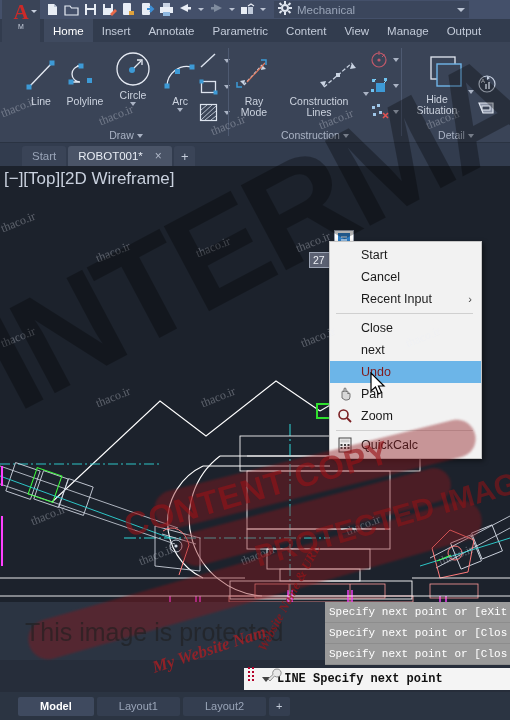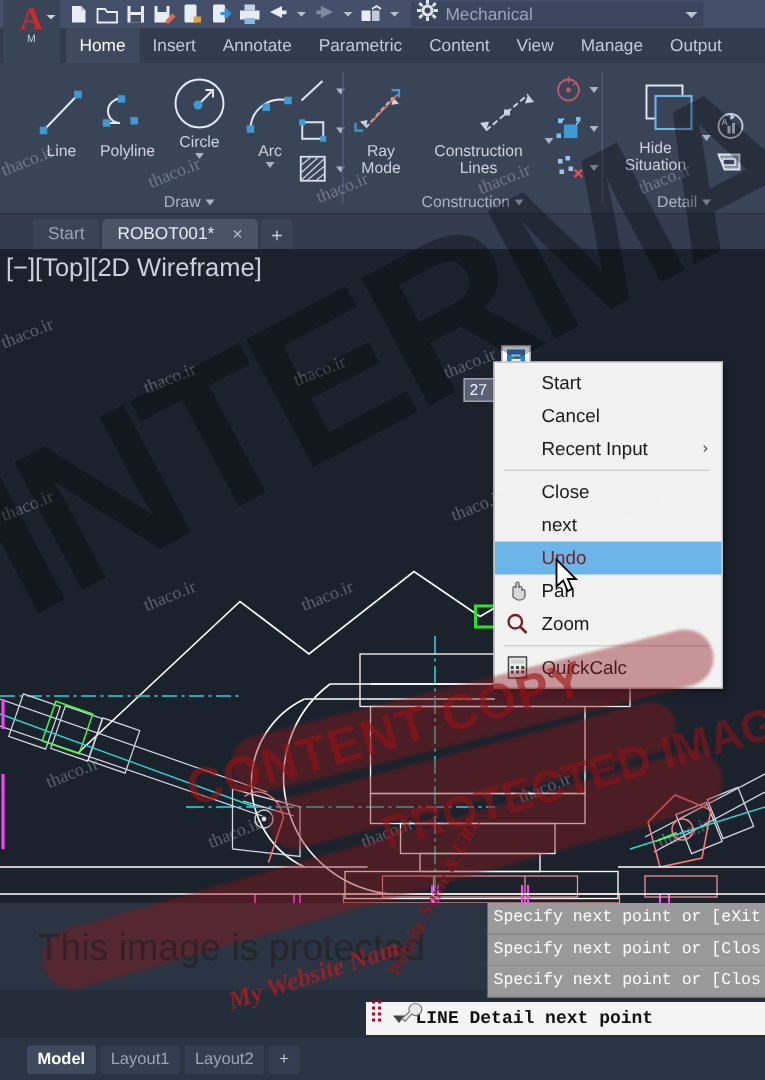--- a/index.html
+++ b/index.html
@@ -187,21 +187,21 @@
     position: absolute; left: 246px; top: 666px; z-index: 14;
     display: flex; align-items: center; gap: 6px;
   }
 
   
   .statusbar {
     position: absolute; left: 0; top: 692px; width: 510px; height: 28px;
     background: #2b3442; display: flex; align-items: center;
   }
   .ltab {
-    height: 19px; display: flex; align-items: center; padding: 0 7px;
+    height: 19px; display: flex; align-items: center; padding: 0 22px;
     font-size: 11px; color: #9aa5b8; background: #343e50;
     border-radius: 2px; margin-right: 3px; cursor: default;
   }
   .ltab.active { background: #3f4a5f; color: #ffffff; font-weight: bold; }
   .ltab.plus { padding: 0 7px; color: #c4ccda; }
 
   
   .wm-tile {
     position: absolute; left: 0; top: 0; width: 510px; height: 720px;
     pointer-events: none; z-index: 40;
@@ -782,21 +782,21 @@
   <div class="cmdbar-bg"></div>
 
   <div class="cmdhist">
     <div class="cmdline-row">Specify next point or [eXit</div>
     <div class="cmdline-row">Specify next point or [Clos</div>
     <div class="cmdline-row">Specify next point or [Clos</div>
   </div>
 
   <div class="cmdinput">
     <span class="cmd-caret"></span>
-    <span class="cmd-txt">LINE Detail next point</span>
+    <span class="cmd-txt">LINE Specify next point</span>
   </div>
 
   <div class="cmd-tools">
     <span>
       <svg width="14" height="18" viewBox="0 0 14 18">
           <g fill="#b3022a">
             <rect x="2" y="1" width="2" height="2"></rect>
             <rect x="6" y="1" width="2" height="2"></rect>
             <rect x="2" y="5" width="2" height="2"></rect>
             <rect x="6" y="5" width="2" height="2"></rect>

